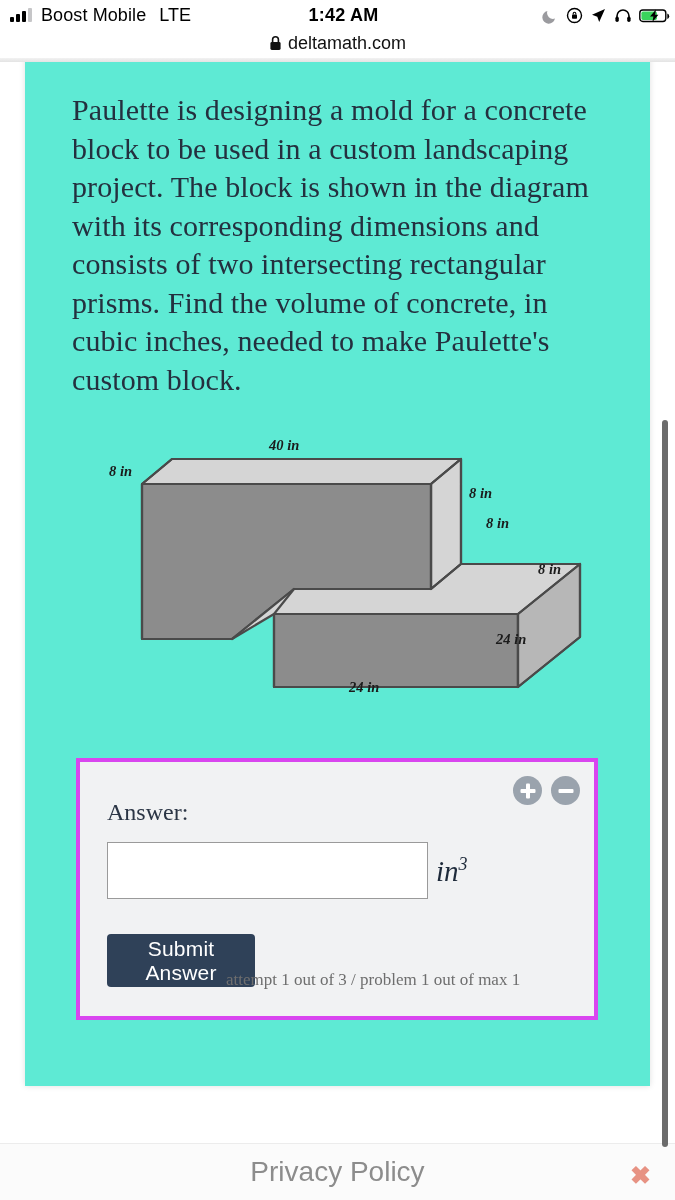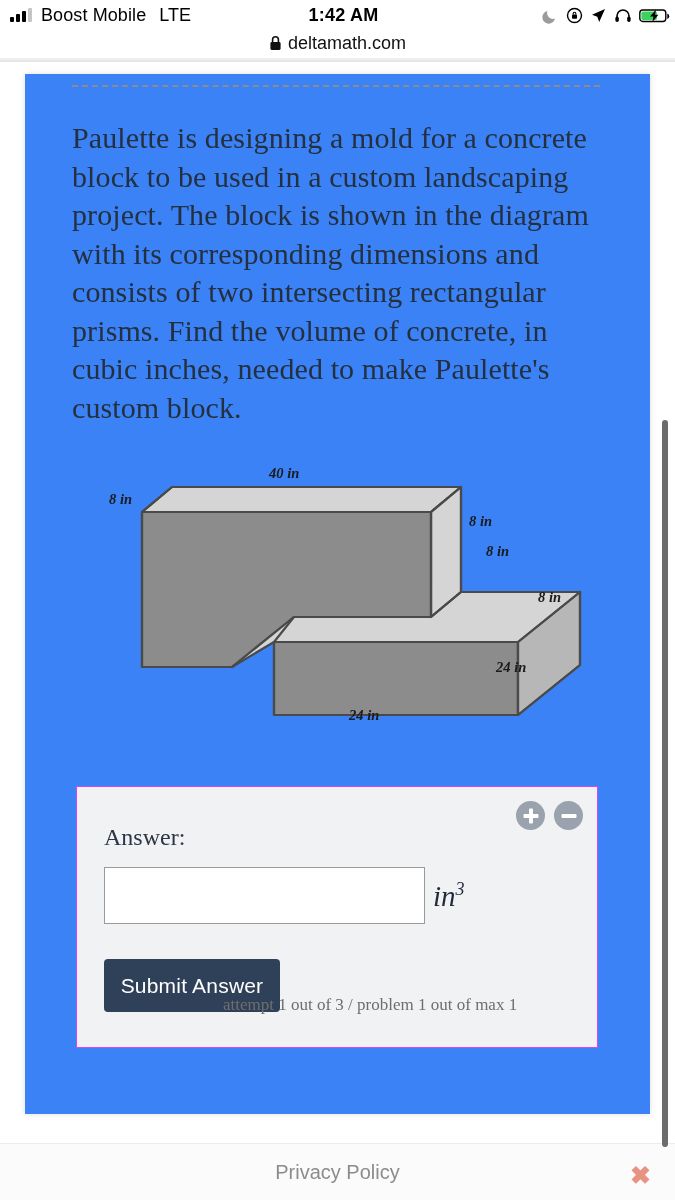--- a/index.html
+++ b/index.html
@@ -94,25 +94,25 @@
     position: absolute;
     top: 58px; left: 0;
     width: 675px; height: 4px;
     background: linear-gradient(#f2f2f2, #e3e3e3);
     z-index: 35;
   }
 
   
   .page-card {
     position: absolute;
-    top: 74px;
+    top: 46px;
     left: 25px;
     width: 625px;
     height: 1040px;
-    background: #3b82f6;
+    background: #5eead4;
     box-shadow: 0 0 6px rgba(0,0,0,0.13);
     overflow: hidden;
     z-index: 10;
   }
   .page-inner {
     position: absolute;
     top: 0; left: 47px;
     width: 531px;
   }
 
@@ -154,21 +154,21 @@
   }
 
   
   .answer-panel {
     position: relative;
     margin-top: 54px;
     margin-left: 4px;
     width: 522px;
     height: 262px;
     background: #f1f2f3;
-    border: 1px solid #d946ef;
+    border: 4px solid #d946ef;
     box-sizing: border-box;
   }
   .zoom-btns {
     position: absolute;
     top: 14px;
     right: 14px;
     display: flex;
     gap: 9px;
   }
   .zbtn {
@@ -229,21 +229,21 @@
     font-style: italic;
     font-size: 29px;
     color: #1e2a3a;
   }
   .unit sup { font-size: 0.62em; }
 
   .submit-btn {
     position: absolute;
     left: 27px;
     top: 172px;
-    width: 176px;
+    width: 148px;
     height: 53px;
     background: #2f4158;
     color: #ffffff;
     border: none;
     border-radius: 4px;
     font-family: "Liberation Sans", sans-serif;
     font-size: 21px;
     letter-spacing: 0.2px;
     cursor: pointer;
   }
@@ -278,21 +278,21 @@
     height: 56px;
     background: #fbfbfb;
     display: flex;
     align-items: center;
     justify-content: center;
     gap: 26px;
     z-index: 30;
   }
   .footer a {
     font-family: "Liberation Sans", sans-serif;
-    font-size: 20px;
+    font-size: 28px;
     color: #8c8c8c;
     text-decoration: none;
   }
   .close-x {
     position: absolute;
     right: 24px;
     bottom: 12px;
     font-size: 25px;
     color: #e79283;
     font-weight: bold;

